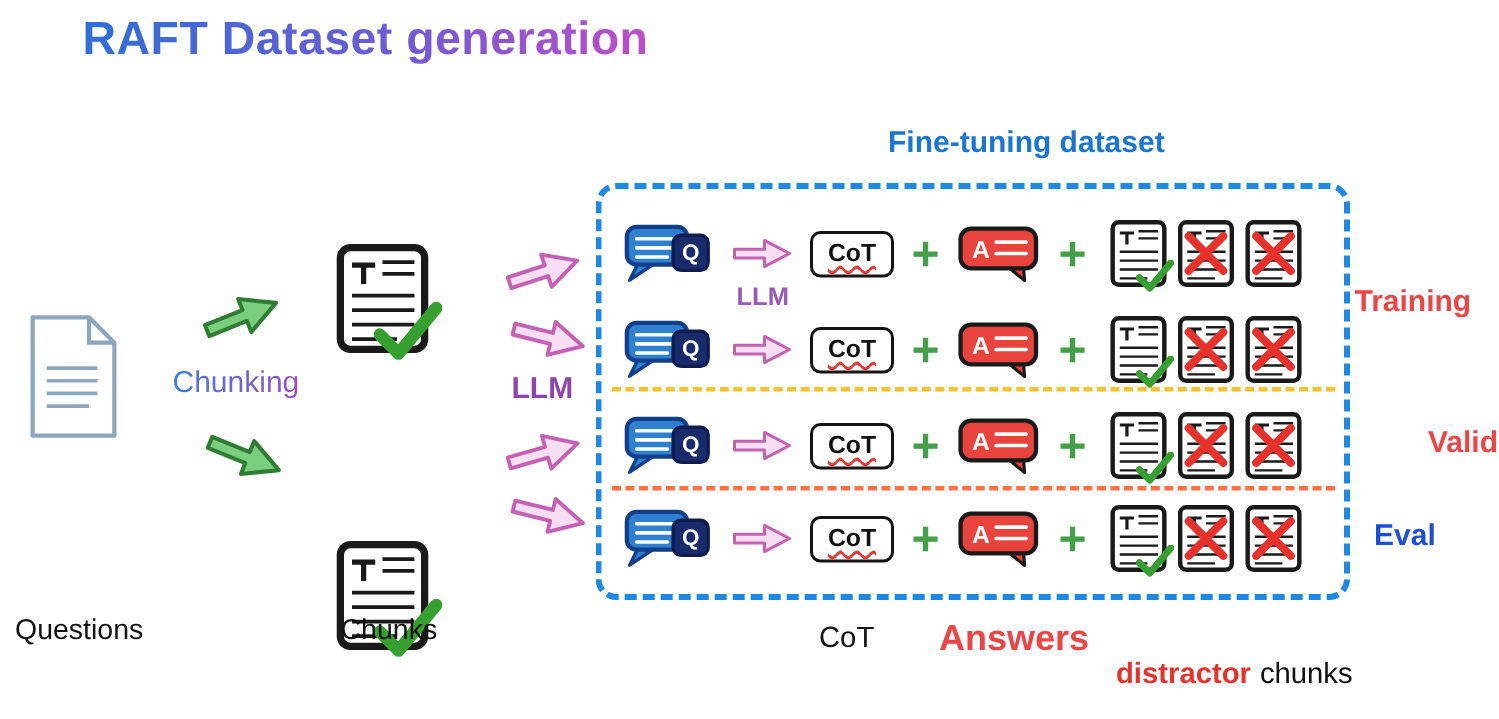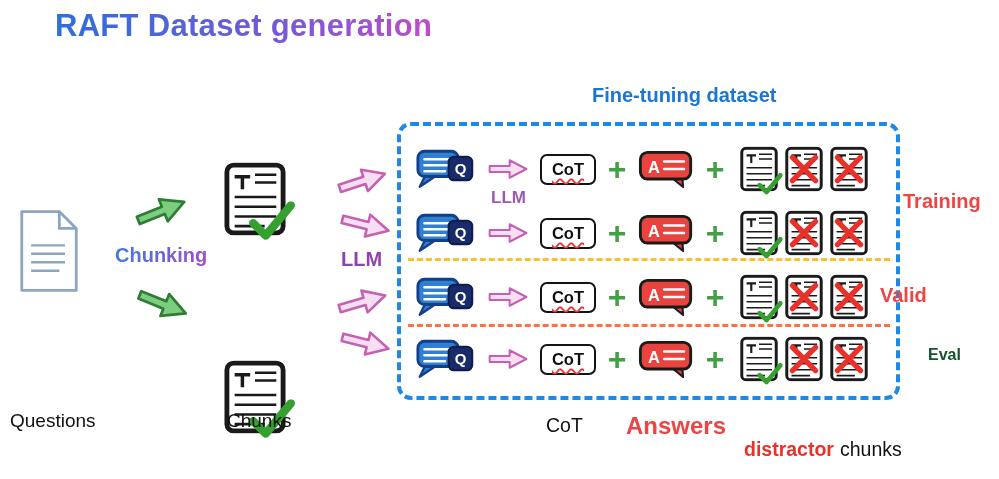--- a/index.html
+++ b/index.html
@@ -4,33 +4,33 @@
 <style>
   *{margin:0;padding:0;box-sizing:border-box;}
   html,body{background:#ffffff;}
   body{font-family:"Liberation Sans",sans-serif;}
   .canvas{position:relative;width:999px;height:479px;background:#fff;overflow:hidden;}
   .abs{position:absolute;}
 
   .grad-title{font-size:31px;font-weight:700;letter-spacing:.3px;
     background:linear-gradient(90deg,#2E6FD8 0%,#6E5BD6 55%,#BF4CCB 100%);
     -webkit-background-clip:text;background-clip:text;color:transparent;}
-  .grad-chunking{font-size:20px;font-weight:700;
+  .grad-chunking{font-size:20px;font-weight:400;
     background:linear-gradient(90deg,#3D7BDD,#9C4DCC);
     -webkit-background-clip:text;background-clip:text;color:transparent;}
   .llm{color:#8E44AD;font-weight:700;font-size:20px;}
   .llm-inner{color:#9B59B6;font-weight:700;font-size:17px;}
   .ft-label{color:#1976D2;font-size:20px;font-weight:700;}
   .black-label{font-size:19px;color:#111;}
 
   .box{border:4px dashed #1E88E5;border-radius:14px;}
   .sep{width:482px;height:0;border-top:3.5px dashed #FBC02D;}
 
   .sec-green{color:#ef4444;font-size:20px;font-weight:600;}
-  .sec-orange{color:#14532d;font-size:16px;font-weight:600;margin-left:12px;}
+  .sec-orange{color:#1d4ed8;font-size:20px;font-weight:600;}
 
   .lg-blue{color:#1976D2;font-weight:700;font-size:20px;}
   .lg-black{color:#111;font-size:19.5px;}
   .lg-red{color:#ef4444;font-weight:700;font-size:24px;}
   .lg-oracle{color:#993333;font-weight:600;}
   .lg-distractor{color:#E8312A;font-weight:600;}
   .lg-sp{margin-left:6px;color:#111;}
 
   
   .pink{--af:#F8DEF2;--as:#C561B3;}
@@ -369,21 +369,21 @@
     </div>
   </div>
 </div>
 
   <div class="abs llm-inner" style="left:491px;top:188px">LLM</div>
 
   <div class="abs sep" style="left:408px;top:258px;border-top-color:#FBC02D"></div>
   <div class="abs sep" style="left:408px;top:324px;border-top-color:#FF7043"></div>
 
   <div class="abs sec-green" style="left:903px;top:190px">Training</div>
-  <div class="abs sec-green" style="left:880px;top:284px">Valid</div>
+  <div class="abs sec-green" style="left:952px;top:284px">Valid</div>
   <div class="abs sec-orange" style="left:916px;top:346px">Eval</div>
 
   <div class="abs lg-black" style="left:546px;top:414px">CoT</div>
   <div class="abs lg-red" style="left:626px;top:412px">Answers</div>
   <div class="abs lg-black" style="left:744px;top:438px">
     <span class="lg-distractor">distractor</span><span class="lg-sp">chunks</span>
   </div>
 
 </div>
 

